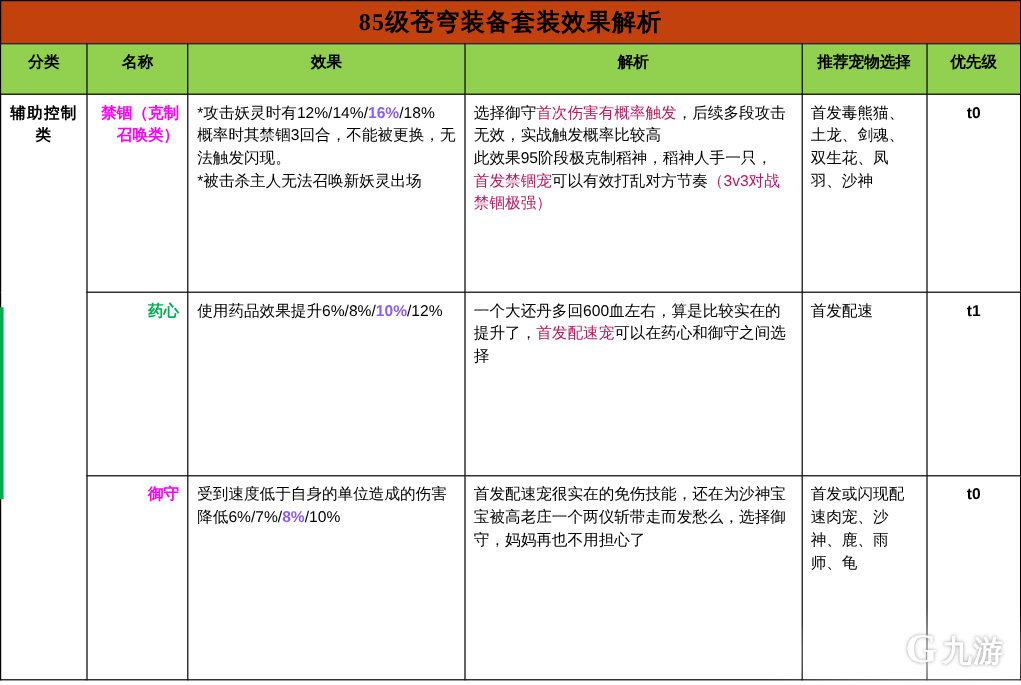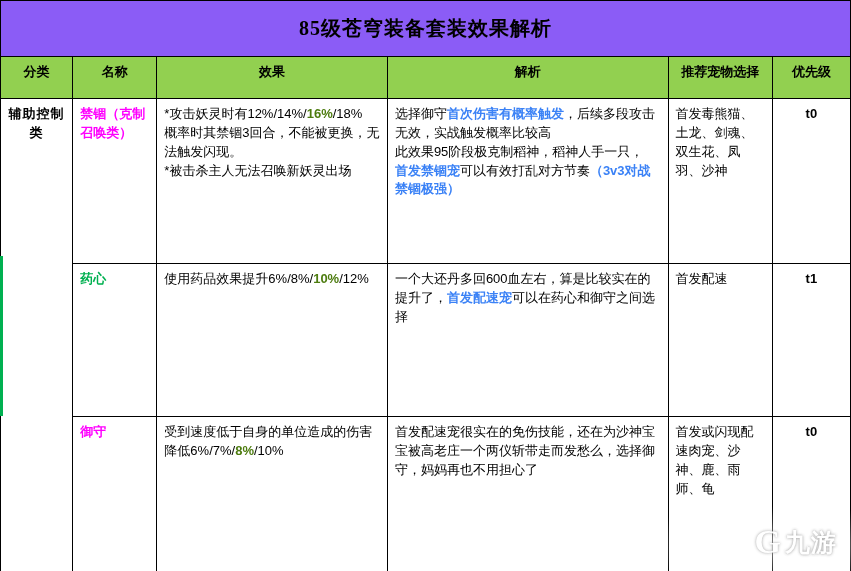--- a/index.html
+++ b/index.html
@@ -14,22 +14,22 @@
     overflow: hidden;
     position: relative;
   }
   .page {
     width: 851px;
     height: 571px;
     position: relative;
     box-sizing: border-box;
   }
   .title-bar {
-    height: 56px;
-    background: #8b5cf6;
+    height: 36px;
+    background: #c2410c;
     border: 1px solid #000000;
     border-bottom: none;
     box-sizing: border-box;
     display: flex;
     align-items: center;
     justify-content: center;
   }
   .title-text {
     font-size: 20px;
     font-weight: bold;
@@ -69,21 +69,21 @@
 
   td.cat-cell {
     text-align: center;
     vertical-align: middle;
     font-weight: bold;
     font-size: 15px;
     letter-spacing: 1px;
     padding: 2px;
   }
   td.name-cell {
-    text-align: left;
+    text-align: right;
     vertical-align: middle;
     font-weight: bold;
     font-size: 14px;
     color: #ff00ff;
     line-height: 1.4;
   }
   td.name-cell.green { color: #00b050; }
   td.name-cell.pink { color: #ff00ff; }
   td.effect-cell {
     vertical-align: middle;
@@ -98,22 +98,22 @@
     font-size: 13px;
     line-height: 1.5;
   }
   td.pri-cell {
     text-align: center;
     vertical-align: middle;
     color: #ff0000;
     font-weight: bold;
     font-size: 14px;
   }
-  .hl-blue { color: #4d7c0f; font-weight: bold; }
-  .hl-red { color: #3b82f6; font-weight: bold; text-align: center; }
+  .hl-blue { color: #8b5cf6; font-weight: bold; }
+  .hl-red { color: #be185d; font-weight: normal; text-align: center; }
   .row1 { height: 165px; padding-left: 27px; }
   .row2 { height: 153px; }
   .row3 { height: 170px; margin-top: 21px; }
 
   
   .watermark {
     position: absolute;
     right: 14px;
     bottom: 10px;
     display: flex;

